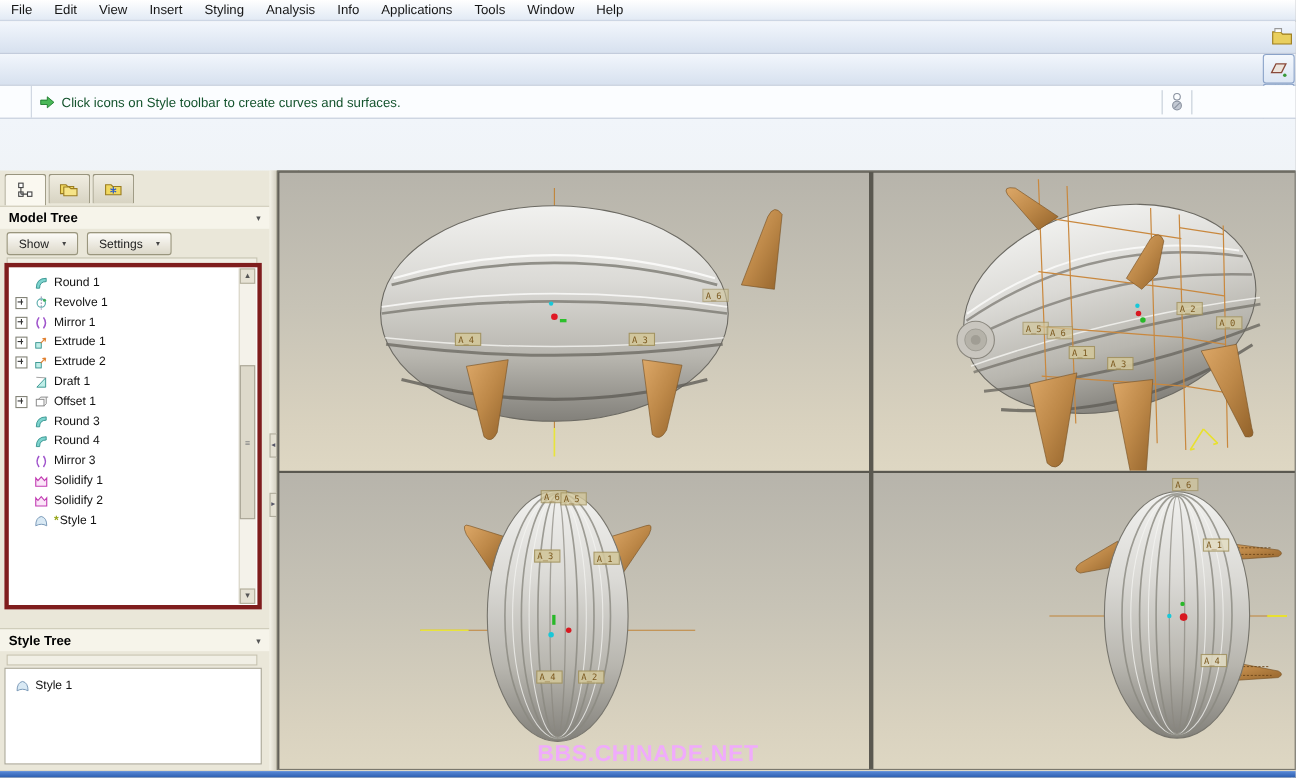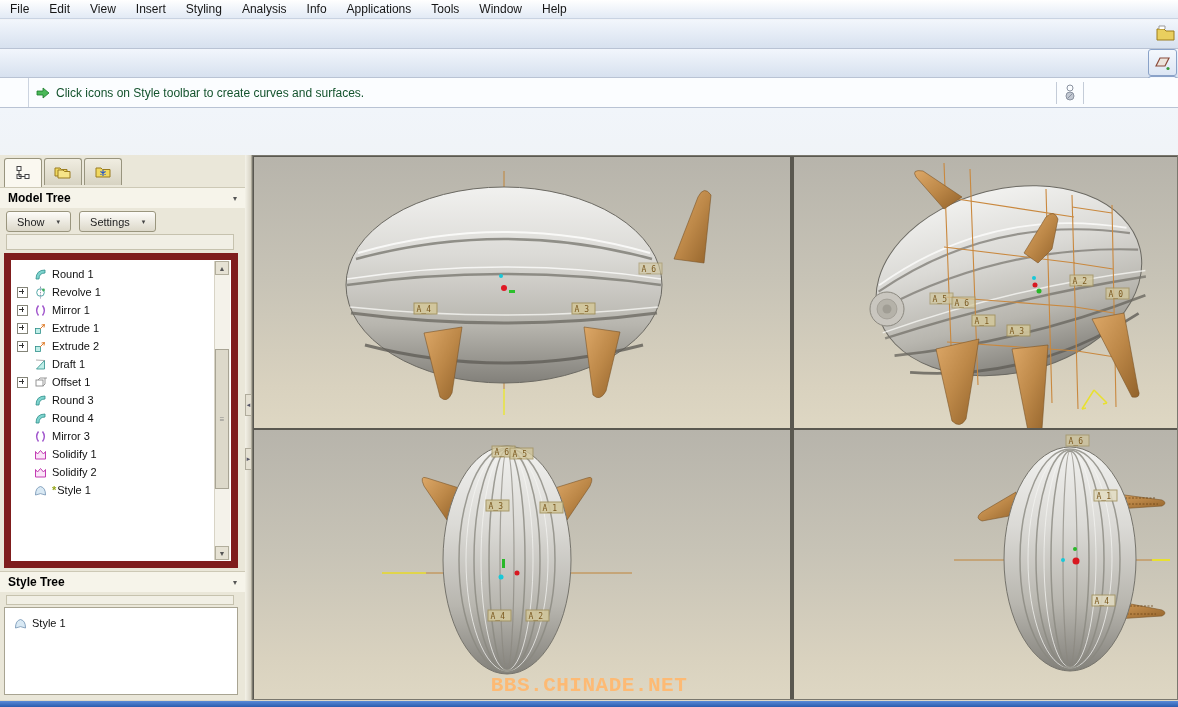--- a/index.html
+++ b/index.html
@@ -46,21 +46,21 @@
   .tab.active{background:#faf8f0;height:28px;}
   .hdr{position:absolute;left:0;width:245px;height:21px;background:#f6f4ea;border-top:1px solid #cdc9b6;
        display:flex;align-items:center;padding:0 8px;box-sizing:border-box;}
   .hdr b{font-size:12px;color:#000;}
   .hdr .caret{margin-left:auto;font-size:8px;color:#555;}
   .btnrow{position:absolute;left:6px;top:56px;display:flex;gap:8px;justify-content:center;}
   .nbtn{height:19px;border:1px solid #9a967e;border-radius:3px;background:linear-gradient(#fdfcf9,#dcd8c9);
         font-size:11px;color:#222;display:inline-flex;align-items:center;padding:0 10px;gap:12px;}
   .nbtn .caret{font-size:7px;color:#444;}
   .strip{position:absolute;left:6px;width:228px;background:#f1efe5;border:1px solid #c6c2ae;box-sizing:border-box;}
-  .treebox{position:absolute;left:4px;top:98px;width:234px;height:315px;background:#fff;border:7px solid #7f1d1d;box-sizing:border-box;overflow:hidden;}
+  .treebox{position:absolute;left:4px;top:84px;width:234px;height:315px;background:#fff;border:4px solid #7f1d1d;box-sizing:border-box;overflow:hidden;}
   .ti{height:18px;display:flex;align-items:center;font-size:11px;color:#111;padding-left:6px;white-space:nowrap;}
   .ti:first-child{margin-top:5px;}
   .exp{width:9px;height:9px;border:1px solid #848478;background:#fff;position:relative;margin-right:5px;flex:0 0 auto;}
   .exp::before{content:"";position:absolute;left:1px;top:3.5px;width:5px;height:1px;background:#333;}
   .exp::after{content:"";position:absolute;left:3.5px;top:1px;width:1px;height:5px;background:#333;}
   .noexp{width:16px;flex:0 0 auto;}
   .tico{width:15px;height:13px;margin-right:4px;flex:0 0 auto;}
   .ast{color:#96a61a;font-weight:bold;font-size:11px;margin-right:1px;}
   .scroll{position:absolute;right:1px;top:1px;bottom:1px;width:15px;background:#f4f2ea;border-left:1px solid #d8d4c6;}
   .sarrow{position:absolute;left:0;width:14px;height:14px;background:#e6e2d4;border:1px solid #b2ae9c;
@@ -73,21 +73,21 @@
   .split .h{position:absolute;left:0px;width:7px;height:22px;font-size:6px;color:#556;display:flex;align-items:center;justify-content:center;background:#e4e0d2;border:1px solid #b0ac9c;box-sizing:border-box;}
   
   .vgrid{position:absolute;left:252px;top:47px;width:926px;height:545px;background:#5a5850;border:1px solid #7a786e;box-sizing:border-box;}
   .vq{position:absolute;background:linear-gradient(180deg,#b7b4ab 0%,#c7c3b6 45%,#d9d2bf 85%,#ded7c3 100%);overflow:hidden;}
   #vq-tl{left:1px;top:1px;width:536px;height:271px;}
   #vq-tr{left:541px;top:1px;width:383px;height:271px;}
   #vq-bl{left:1px;top:274px;width:536px;height:269px;}
   #vq-br{left:541px;top:274px;width:383px;height:269px;}
   .vq svg{position:absolute;left:0;top:0;}
   .watermark{position:absolute;left:336px;top:518px;transform:translateX(-50%);
-    font-family:Liberation Mono, monospace;font-weight:bold;font-size:21px;color:#fdba74;
+    font-family:Liberation Sans, sans-serif;font-weight:bold;font-size:21px;color:#f0abfc;
     letter-spacing:.5px;z-index:6;white-space:nowrap;text-align:right;}
   svg text.tagt{font-family:"DejaVu Sans Mono",monospace;font-size:8px;fill:#7c5a20;}
   
   .bottombar{position:absolute;left:0;top:701px;width:100%;height:6px;background:linear-gradient(#5a8ad8,#2a5cae);}
   .defs-holder{position:absolute;width:0;height:0;overflow:hidden;}
 </style>
 </head>
 <body>
 
 <div id="window">

